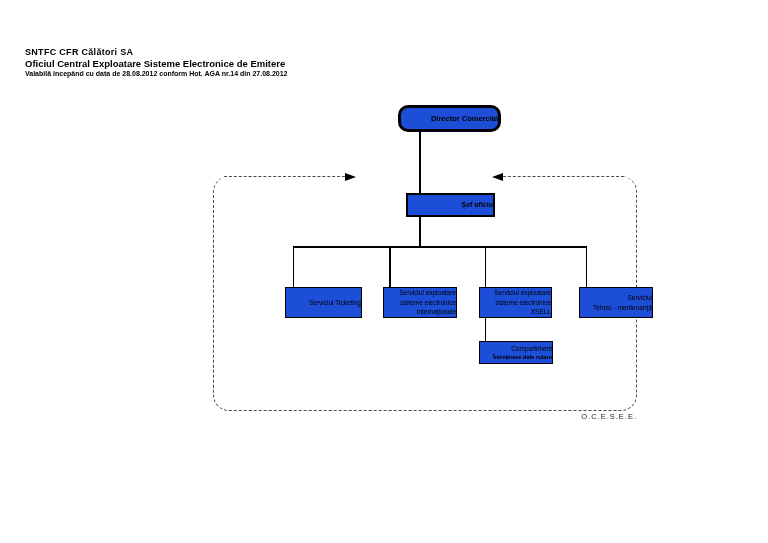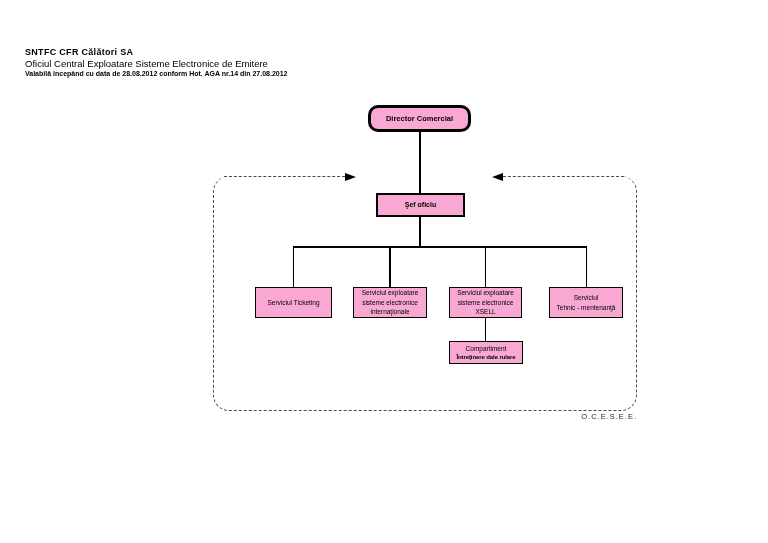--- a/index.html
+++ b/index.html
@@ -27,42 +27,43 @@
     margin-top: 20px;
   }
   .header-line1 {
     font-size: 9px;
     font-weight: bold;
     letter-spacing: 0.3px;
     line-height: 11px;
   }
   .header-line2 {
     font-size: 9.5px;
-    font-weight: normal;
+    font-weight: bold;
     line-height: 11px;
   }
   .header-line3 {
     font-size: 7px;
     font-weight: bold;
     line-height: 10px;
   }
 
   
   .node {
     position: absolute;
     box-sizing: border-box;
-    background: #f9a8d4;
+    background: #1d4ed8;
     display: flex;
     flex-direction: column;
-    align-items: center;
+    align-items: flex-end;
     justify-content: center;
     text-align: center;
     font-size: 6.5px;
     line-height: 9.5px;
     z-index: 2;
+    margin-left: 30px;
   }
   .node-director {
     left: 368px; top: 105px; width: 103px; height: 27px;
     border: 3px solid #000;
     border-radius: 10px;
     font-size: 7.5px;
     font-weight: bold;
   }
   .node-chief {
     left: 376px; top: 193px; width: 89px; height: 24px;

